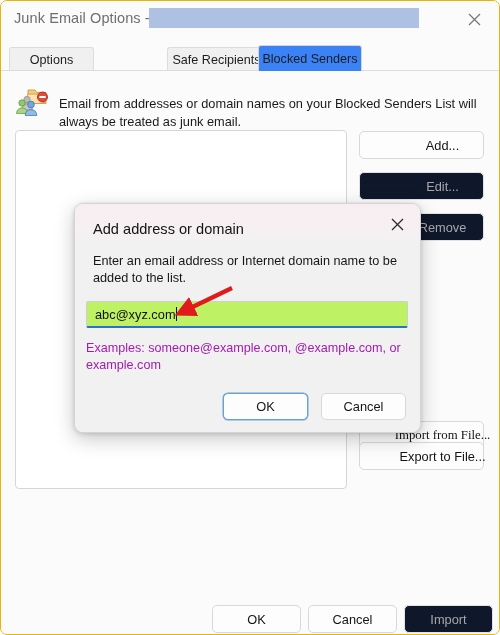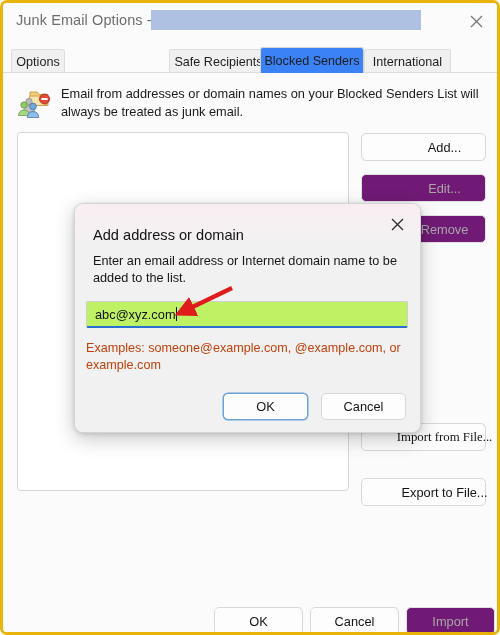--- a/index.html
+++ b/index.html
@@ -16,21 +16,21 @@
     position: relative;
   }
 
   
   .window {
     position: absolute;
     left: 0; top: 0;
     width: 500px; height: 635px;
     background: #fbfbfb;
     box-sizing: border-box;
-    border: 3px solid #eab308;
+    border: 1px solid #eab308;
     border-radius: 7px;
     overflow: hidden;
   }
 
   
   .titlebar {
     position: absolute;
     left: 0; top: 0;
     width: 500px; height: 38px;
     background: #fbfbfb;
@@ -110,21 +110,21 @@
     left: 14px; top: 12px;
     width: 470px;
   }
   .info-icon {
     position: absolute;
     left: 0; top: 2px;
     width: 34px; height: 32px;
   }
   .info-text {
     position: absolute;
-    left: 44px; top: 0;
+    left: 44px; top: 12px;
     width: 432px;
     font-size: 12.8px;
     line-height: 18px;
     color: #1a1a1a;
   }
 
   
   .listbox {
     position: absolute;
     left: 14px; top: 59px;
@@ -146,38 +146,38 @@
     font-size: 12.8px;
     color: #141414;
     display: flex;
     align-items: center;
     justify-content: center;
     white-space: nowrap;
     padding: 0;
   }
   .btn.disabled {
     color: #a7a7a7;
-    background: #701a75;
+    background: #0f172a;
     border-color: #e2e2e2;
   }
   .btn.default-blue {
     border: 1px solid #6ba2d6;
     box-shadow: 0 0 0 0.5px #6ba2d6;
   }
 
   .side-btn {
     position: absolute;
     left: 358px;
     width: 125px; height: 28px; padding-left: 42px;
   }
   #btn-add    { top: 60px; }
   #btn-edit   { top: 101px; }
   #btn-remove { top: 142px; }
   #btn-import { top: 350px; font-family: Liberation Serif, serif; }
-  #btn-export { top: 405px; }
+  #btn-export { top: 371px; }
 
   
   .bottombar {
     position: absolute;
     left: 0; top: 590px;
     width: 500px; height: 45px;
     background: #fbfbfb;
   }
   .bottom-btn {
     position: absolute;
@@ -201,21 +201,21 @@
     z-index: 50;
   }
   .dialog-header {
     position: absolute;
     left: 0; top: 0;
     width: 345px; height: 41px;
     background: linear-gradient(180deg,#f8eef2 0%, #f6f0f2 60%, #f2f1f1 100%);
   }
   .dialog-title {
     position: absolute;
-    left: 18px; top: 23px;
+    left: 18px; top: 17px;
     font-size: 14.6px;
     color: #131313;
     white-space: nowrap;
   }
   .dialog-close {
     position: absolute;
     right: 8px; top: 6px;
     width: 30px; height: 28px;
     display: flex;
     align-items: center;
@@ -261,21 +261,21 @@
     background: #111;
     vertical-align: -2px;
     margin-left: 0px;
   }
   .dialog-examples {
     position: absolute;
     left: 11px; top: 95px;
     width: 322px;
     font-size: 12.6px;
     line-height: 17px;
-    color: #c2410c;
+    color: #a21caf;
   }
   .dlg-btn {
     position: absolute;
     top: 148px;
     width: 85px; height: 27px;
   }
   #btn-ok-dialog     { left: 148px; }
   #btn-cancel-dialog { left: 246px; }
 
   
@@ -297,24 +297,23 @@
     <div class="title-redaction"></div>
     <div class="close-btn">
       <svg width="15" height="15" viewBox="0 0 15 15">
         <line x1="2" y1="2" x2="13" y2="13" stroke="#777" stroke-width="1.3"></line>
         <line x1="13" y1="2" x2="2" y2="13" stroke="#777" stroke-width="1.3"></line>
       </svg>
     </div>
   </div>
 
   <div class="tabstrip">
-    <div class="tab" style="left:8px;width:54px;">Options</div>
+    <div class="tab" style="left:8px;width:85px;">Options</div>
     <div class="tab" style="left:158px;width:99px;margin-left:8px;">Safe Recipients</div>
     <div class="tab active" style="left:257px;width:104px;">Blocked Senders</div>
-    <div class="tab" style="left:361px;width:87px;">International</div>
   </div>
   <div class="tab-underline"></div>
 
   <div class="panel">
 
     <div class="info-row">
       <div class="info-icon">
         <svg width="34" height="32" viewBox="0 0 34 32">
 
           <path d="M13 5 h7 l2 2.5 h9 v11 h-18 z" fill="#f3cd7d" stroke="#c79a3c" stroke-width="0.9"></path>

